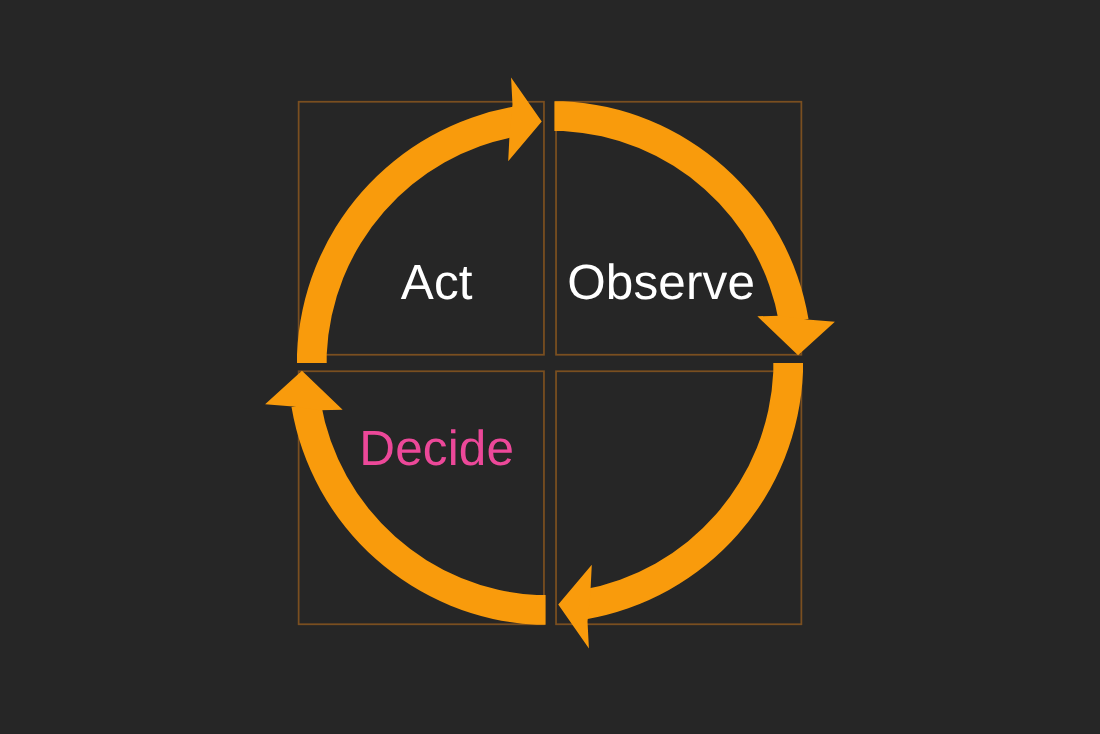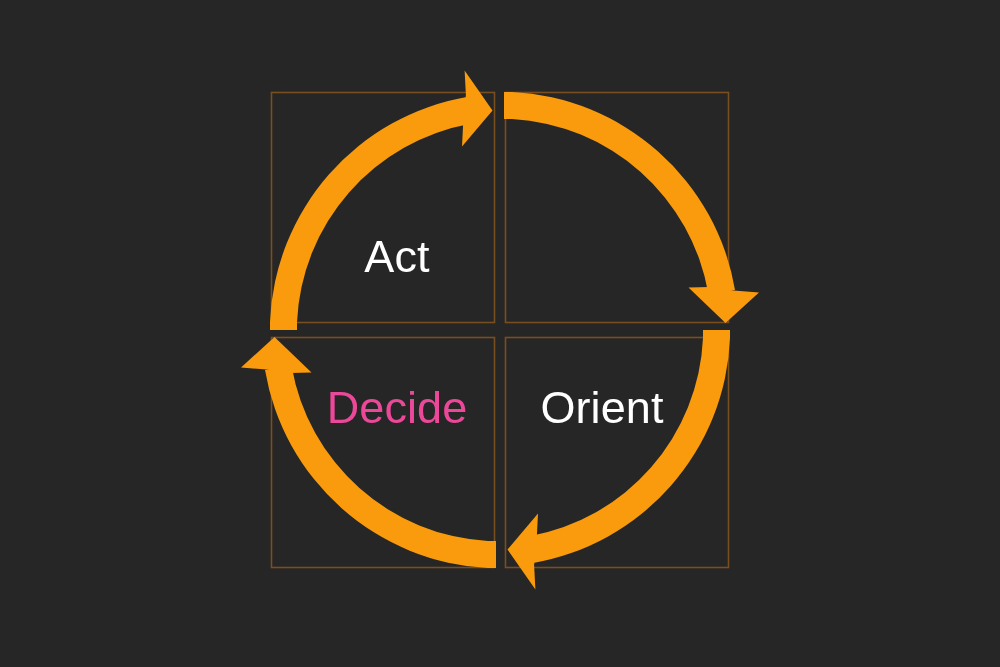--- a/index.html
+++ b/index.html
@@ -101,18 +101,18 @@
                A 211 211 0 0 0 488.0 541.0
                L 496.0 541.0
                Z"></path>
       <path fill="#F99B0C" d="M 311.5 372.5 L 274.5 337.0 L 241.0 367.5 L 266.5 369.5 L 290.5 373.0 Z"></path>
     </g>
 
   </svg>
 
   <div class="quadrant-label" id="label-act" style="color: rgb(255, 255, 255);">Act</div>
 
+  <div class="quadrant-label" id="label-observe" style="color: rgb(255, 255, 255);">Observe</div>
 
-  <div class="quadrant-label" id="label-orient" style="color: rgb(255, 255, 255);">Orient</div>
 
   <div class="quadrant-label" id="label-decide" style="color: #ec4899;">Decide</div>
 
 </div>
 
 </body></html>

